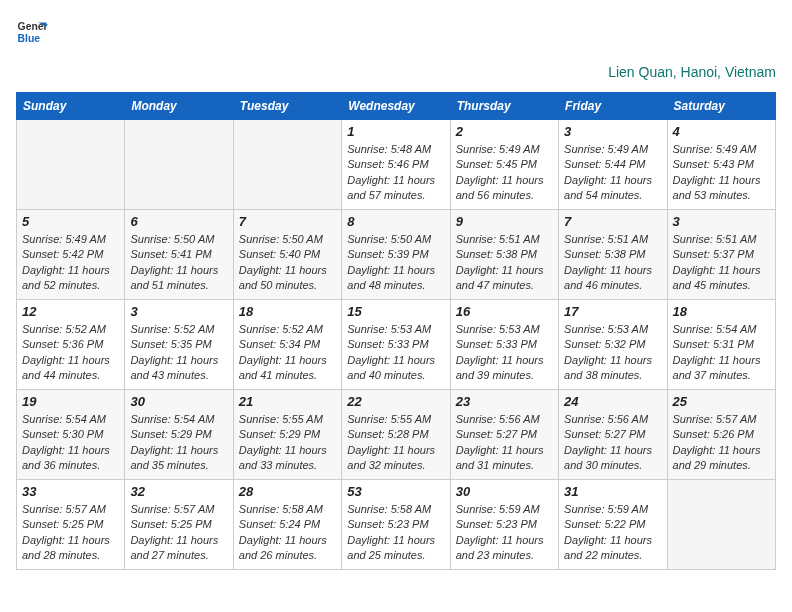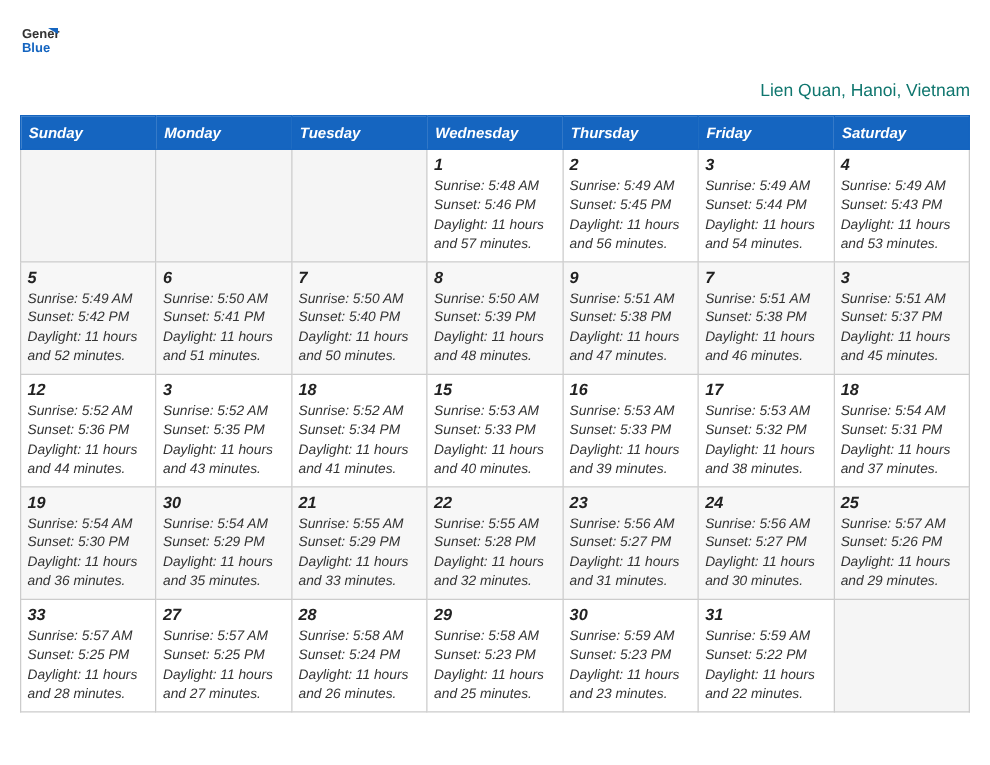--- a/index.html
+++ b/index.html
@@ -306,35 +306,35 @@
       </tr>
       <tr class="week-row">
         <td>
           <div class="day-num">33</div>
           <div class="day-info" style="white-space: pre-line;">Sunrise: 5:57 AM
 Sunset: 5:25 PM
 Daylight: 11 hours
 and 28 minutes.</div>
         </td>
         <td>
-          <div class="day-num">27</div>
+          <div class="day-num">32</div>
           <div class="day-info" style="white-space: pre-line;">Sunrise: 5:57 AM
 Sunset: 5:25 PM
 Daylight: 11 hours
 and 27 minutes.</div>
         </td>
         <td>
           <div class="day-num">28</div>
           <div class="day-info" style="white-space: pre-line;">Sunrise: 5:58 AM
 Sunset: 5:24 PM
 Daylight: 11 hours
 and 26 minutes.</div>
         </td>
         <td>
-          <div class="day-num">29</div>
+          <div class="day-num">53</div>
           <div class="day-info" style="white-space: pre-line;">Sunrise: 5:58 AM
 Sunset: 5:23 PM
 Daylight: 11 hours
 and 25 minutes.</div>
         </td>
         <td>
           <div class="day-num">30</div>
           <div class="day-info" style="white-space: pre-line;">Sunrise: 5:59 AM
 Sunset: 5:23 PM
 Daylight: 11 hours

